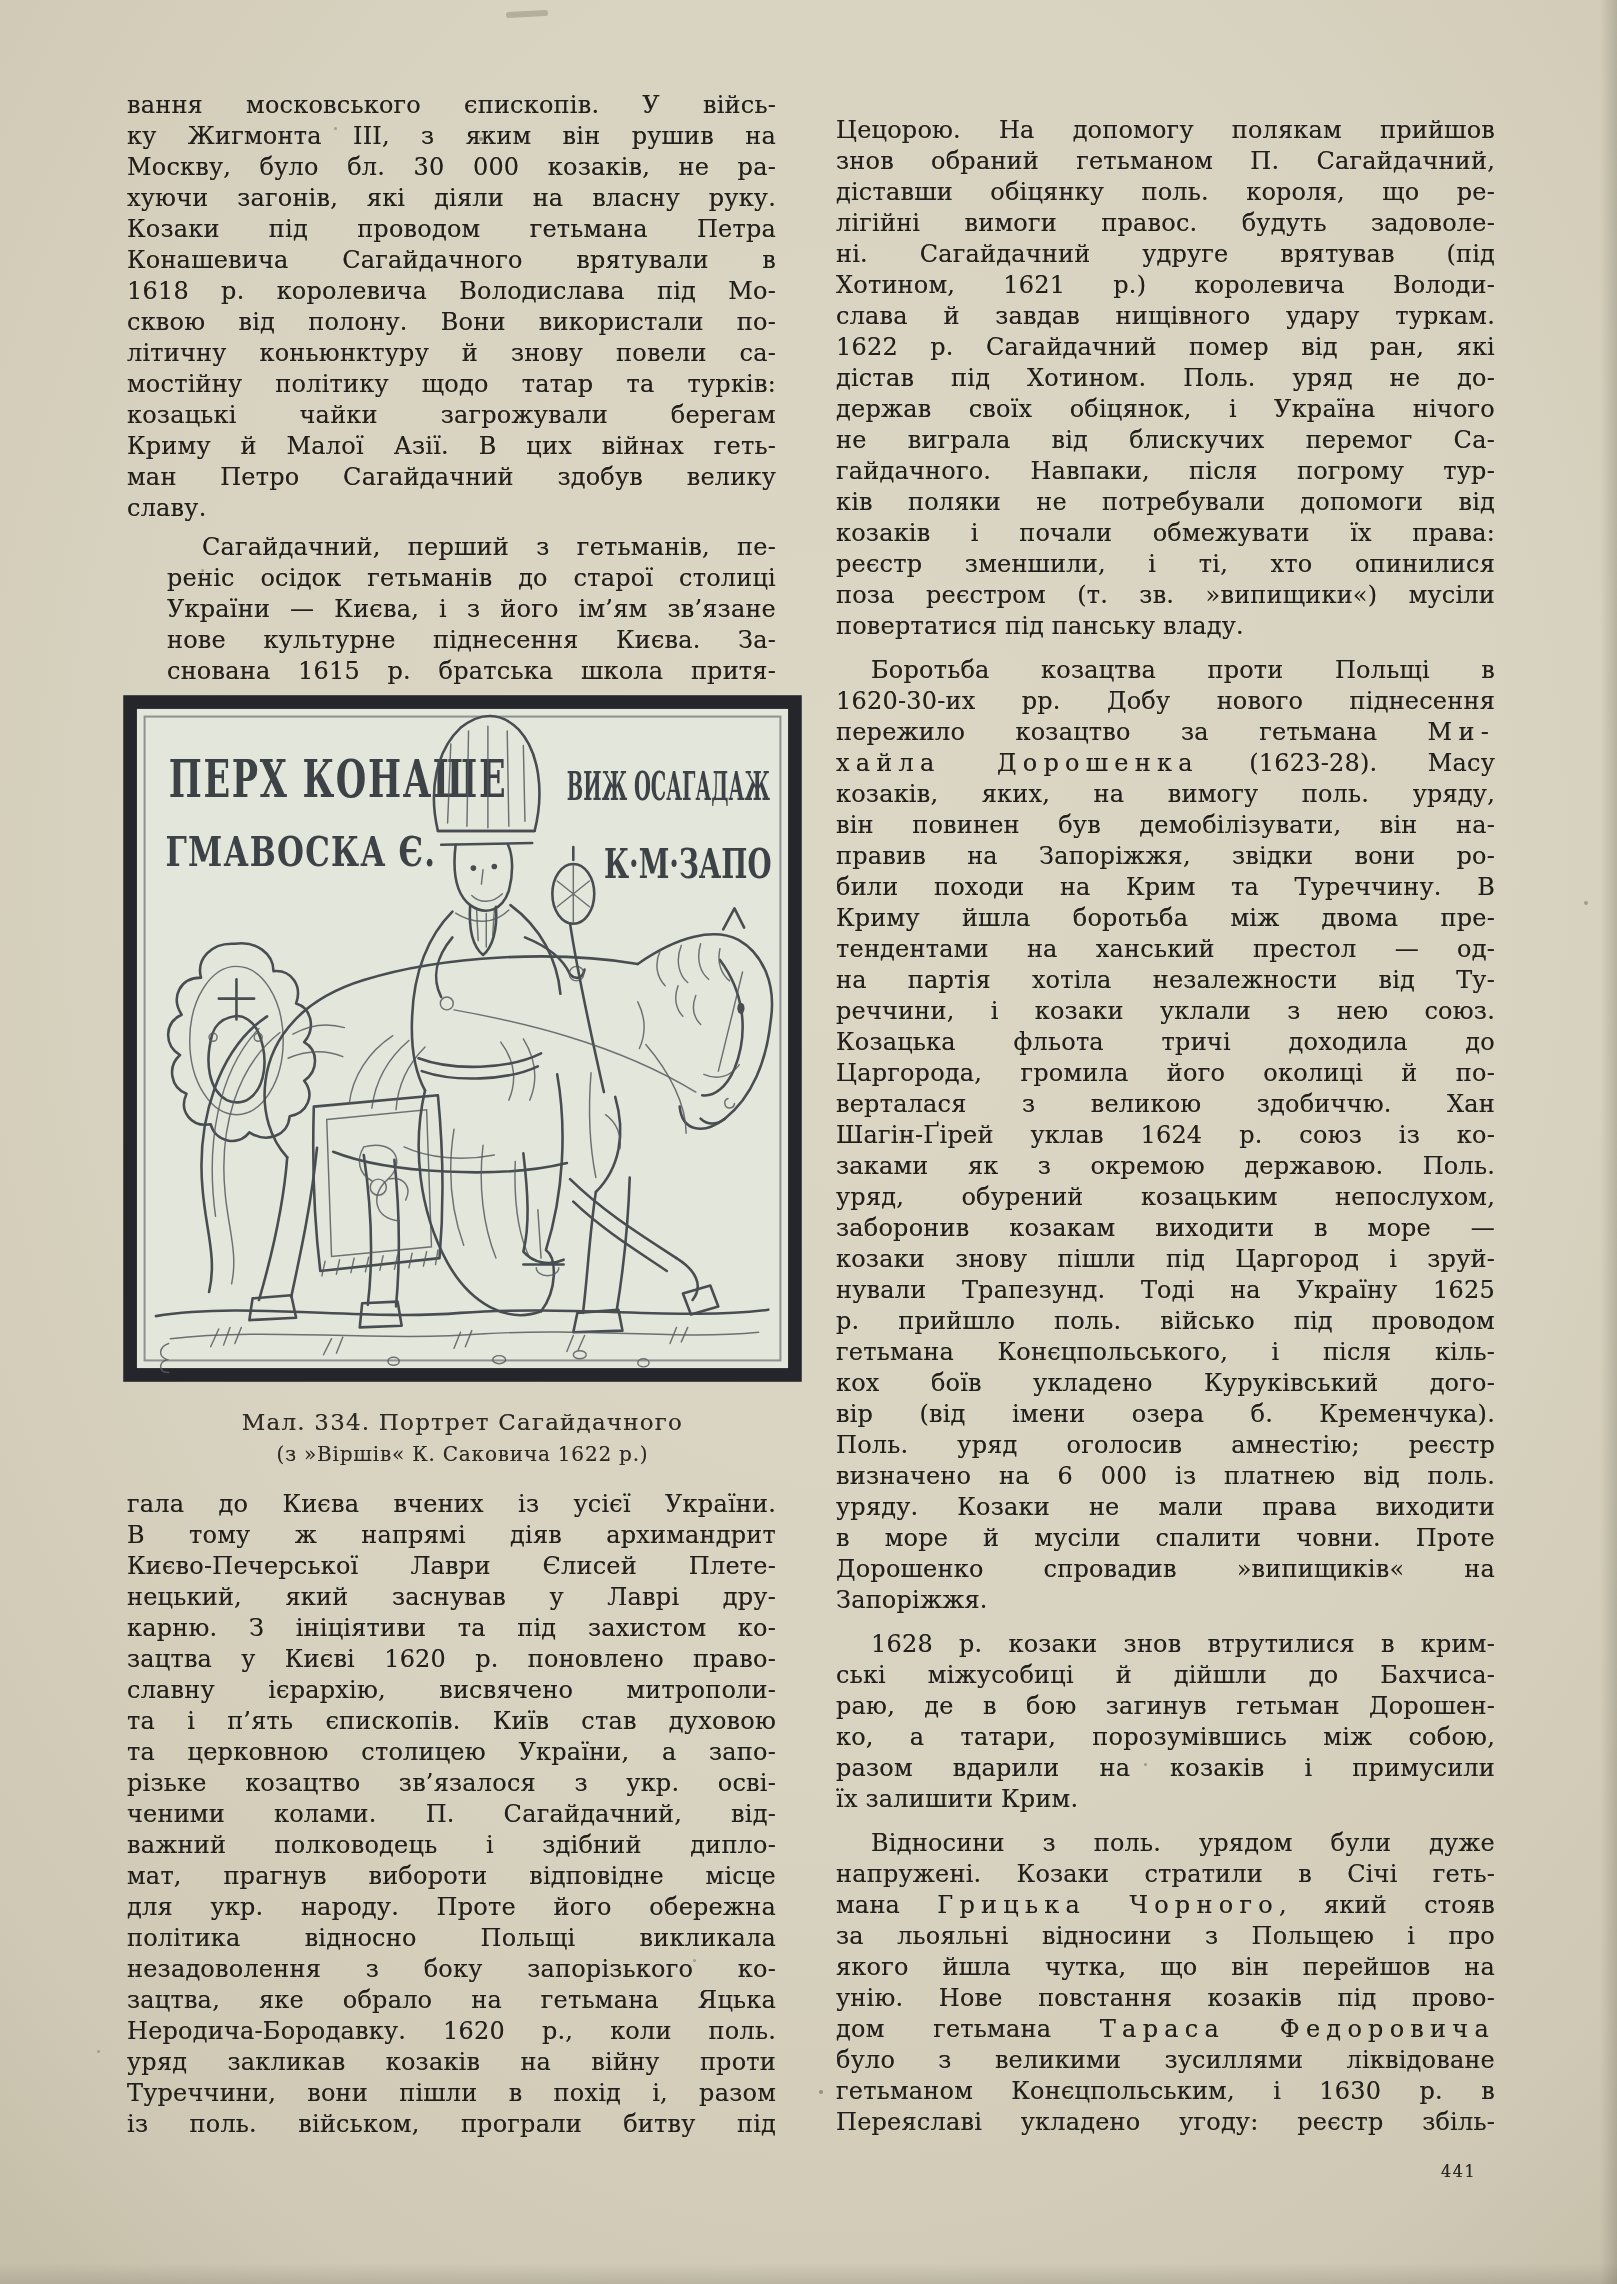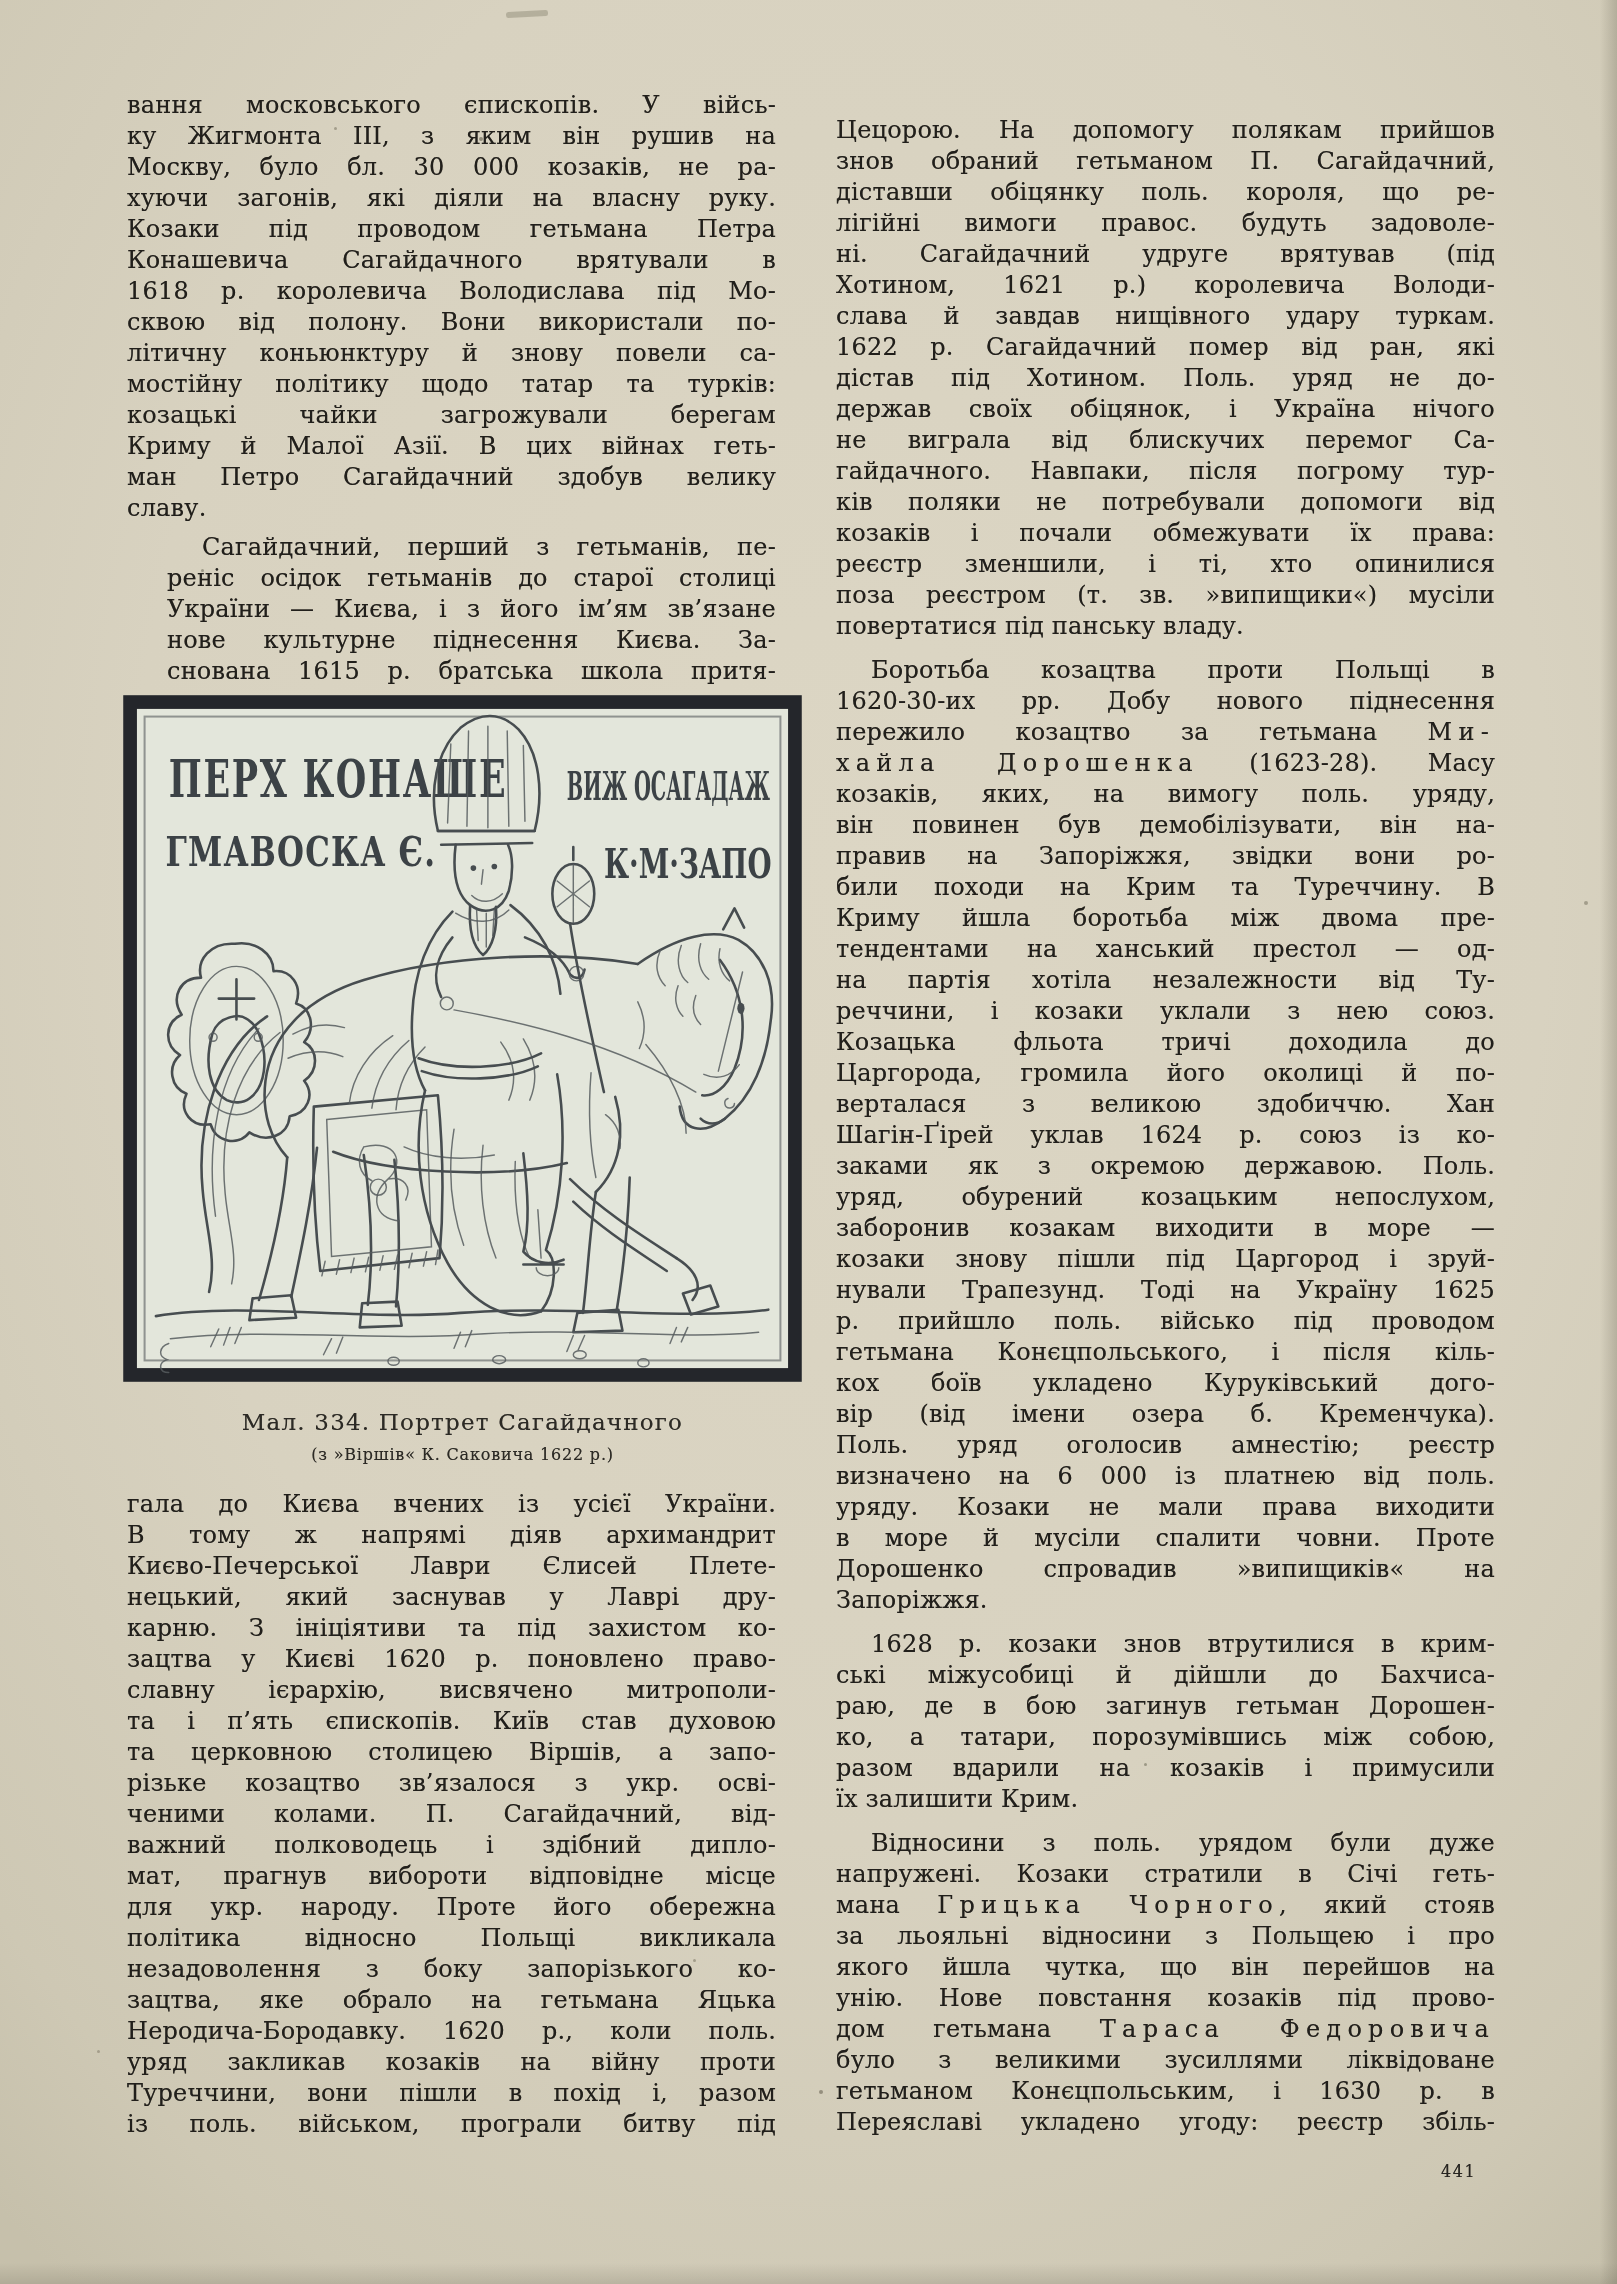--- a/index.html
+++ b/index.html
@@ -42,21 +42,21 @@
   .bold{font-weight:normal;}
   .spaced{letter-spacing:.26em;}
   
   #figure{position:absolute;left:122px;top:694px;width:681px;height:689px;}
   #caption{
     position:absolute;left:122px;top:1405px;width:681px;
     text-align:center;color:#2c2a25;
     text-shadow:0 0 0.4px rgba(40,38,32,.5);
   }
   #caption .cap1{font-size:23px;line-height:34px;letter-spacing:1.2px;}
-  #caption .cap2{font-size:16px;line-height:31px;letter-spacing:0.8px;}
+  #caption .cap2{font-size:20px;line-height:31px;letter-spacing:0.8px;}
   #page-number{
     position:absolute;left:1441px;top:2162px;width:73px;
     font-size:16px;color:#262420;letter-spacing:1.6px;
     text-shadow:0 0 0.5px rgba(36,33,28,.6);
   }
   
   .speck{position:absolute;border-radius:50%;background:#55503f;}
   .smudge{position:absolute;background:#8a8472;opacity:.45;border-radius:2.4px;}
   
   .ink{stroke:#474d50;fill:none;stroke-width:3.2;stroke-linecap:round;stroke-linejoin:round;}
@@ -219,21 +219,21 @@
   <div class="col" id="left-bottom">
       <div class="para">
         <div class="line"><span>гала до Києва вчених із усієї України.</span></div>
         <div class="line"><span>В тому ж напрямі діяв архимандрит</span></div>
         <div class="line"><span>Києво-Печерської Лаври Єлисей Плете-</span></div>
         <div class="line"><span>нецький, який заснував у Лаврі дру-</span></div>
         <div class="line"><span>карню. З ініціятиви та під захистом ко-</span></div>
         <div class="line"><span>зацтва у Києві 1620 р. поновлено право-</span></div>
         <div class="line"><span>славну ієрархію, висвячено митрополи-</span></div>
         <div class="line"><span>та і п’ять єпископів. Київ став духовою</span></div>
-        <div class="line"><span>та церковною столицею Віршів, а запо-</span></div>
+        <div class="line"><span>та церковною столицею України, а запо-</span></div>
         <div class="line"><span>різьке козацтво зв’язалося з укр. осві-</span></div>
         <div class="line"><span>ченими колами. П. Сагайдачний, від-</span></div>
         <div class="line"><span>важний полководець і здібний дипло-</span></div>
         <div class="line"><span>мат, прагнув вибороти відповідне місце</span></div>
         <div class="line"><span>для укр. народу. Проте його обережна</span></div>
         <div class="line"><span>політика відносно Польщі викликала</span></div>
         <div class="line"><span>незадоволення з боку запорізького ко-</span></div>
         <div class="line"><span>зацтва, яке обрало на гетьмана Яцька</span></div>
         <div class="line"><span>Неродича-Бородавку. 1620 р., коли поль.</span></div>
         <div class="line"><span>уряд закликав козаків на війну проти</span></div>

